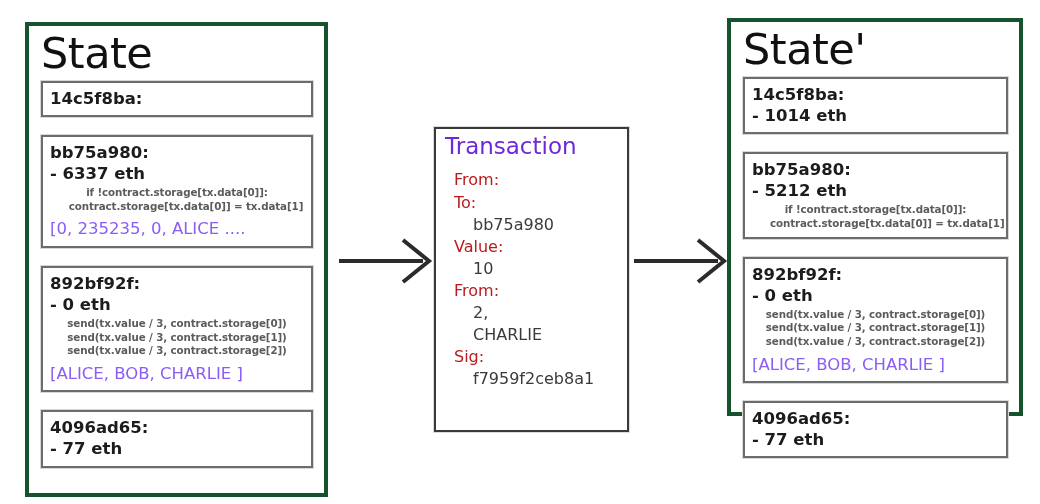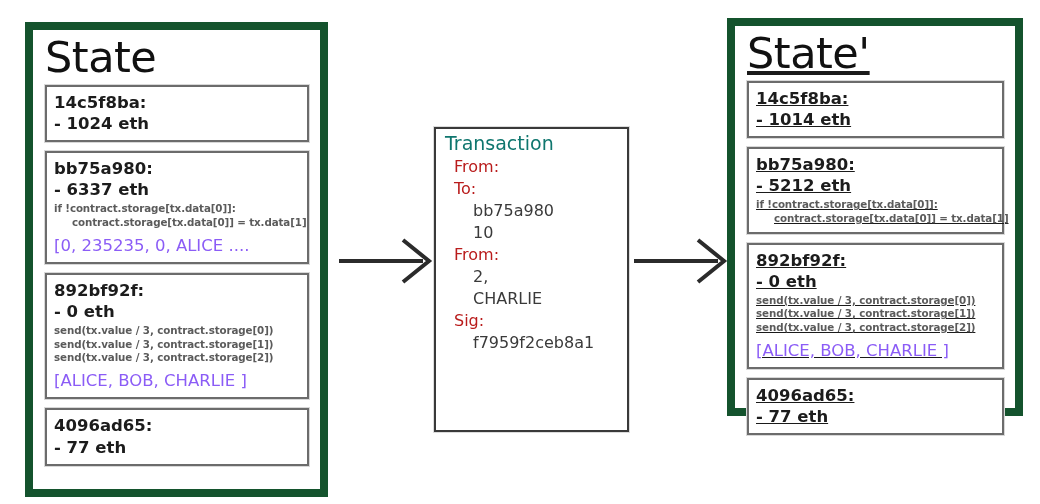--- a/index.html
+++ b/index.html
@@ -22,46 +22,46 @@
     left: 0; top: 0;
     width: 1040px;
     height: 504px;
   }
 
   
   .state-box {
     position: absolute;
     box-sizing: border-box;
     background: #ffffff;
-    border: 8px solid #14532d;
+    border: 4px solid #14532d;
     padding: 0;
   }
   #state-left  { left: 25px;  top: 22px; width: 303px; height: 475px; }
-  #state-right { left: 727px; top: 18px; width: 296px; height: 398px; text-decoration: underline; }
+  #state-right { left: 727px; top: 18px; width: 296px; height: 398px; }
 
   .state-title {
     font-size: 43px;
     line-height: 1.0;
     font-weight: 400;
     letter-spacing: -0.5px;
     color: #111111;
     margin: 6px 0 6px 12px;
     white-space: nowrap;
   }
 
   
   .accounts {
     padding: 0 11px 0 12px;
   }
   .account {
     box-sizing: border-box;
     border: 2px solid #6c6c6c;
     background: #ffffff;
     padding: 5px 7px 6px 7px;
-    margin-bottom: 9px;
+    margin-bottom: 18px;
     position: relative;
   }
   .account::after {
     
     content: "";
     position: absolute;
     left: -3px; top: -3px; right: -3px; bottom: -3px;
     border: 1px solid #d8d8d8;
     pointer-events: none;
   }
@@ -90,21 +90,21 @@
   }
   .acct-code.indent { padding-left: 18px; }
   .acct-storage {
     font-size: 16.5px;
     font-weight: 400;
     line-height: 1.3;
     color: #8b5cf6;
     white-space: nowrap;
     margin-top: 5px;
   }
-  .code-block { margin-top: 2px; }
+  .code-block { margin-top: 2px; text-align: center; }
 
   
   #transaction {
     position: absolute;
     left: 433px;
     top: 126px;
     width: 197px;
     height: 307px;
     box-sizing: border-box;
     border: 3px solid #3a3a3a;
@@ -112,25 +112,25 @@
     padding: 4px 8px 4px 9px;
   }
   #transaction::after {
     content: "";
     position: absolute;
     left: -3px; top: -3px; right: -3px; bottom: -3px;
     border: 1px solid #dcdcdc;
     pointer-events: none;
   }
   .tx-title {
-    font-size: 19px;
+    font-size: 23px;
     line-height: 1.15;
     font-weight: 400;
-    color: #0f766e;
-    margin-bottom: 1px;
+    color: #6d28d9;
+    margin-bottom: 10px;
     white-space: nowrap;
   }
   .tx-key {
     font-size: 16px;
     line-height: 1.38;
     color: #b91c1c;
     padding-left: 9px;
     white-space: nowrap;
   }
   .tx-val {
@@ -153,21 +153,20 @@
 <body>
 
 <div class="canvas">
 
   <div class="state-box" id="state-left">
     <div class="state-title">State</div>
     <div class="accounts">
 
       <div class="account">
         <div class="acct-addr">14c5f8ba:</div>
-        <div class="acct-bal">- 1024 eth</div>
       </div>
 
       <div class="account">
         <div class="acct-addr">bb75a980:</div>
         <div class="acct-bal">- 6337 eth</div>
         <div class="code-block">
           <div class="acct-code">if !contract.storage[tx.data[0]]:</div>
           <div class="acct-code indent">contract.storage[tx.data[0]] = tx.data[1]</div>
         </div>
         <div class="acct-storage">[0, 235235, 0, ALICE ....</div>
@@ -198,20 +197,21 @@
   </svg>
 
   <div id="transaction">
     <div class="tx-title">Transaction</div>
 
     <div class="tx-key">From:</div>
 
     <div class="tx-key">To:</div>
     <div class="tx-val">bb75a980</div>
 
+    <div class="tx-key">Value:</div>
     <div class="tx-val">10</div>
 
     <div class="tx-key">From:</div>
     <div class="tx-val">2,</div>
     <div class="tx-val">CHARLIE</div>
 
     <div class="tx-key">Sig:</div>
     <div class="tx-val">f7959f2ceb8a1</div>
   </div>
 

